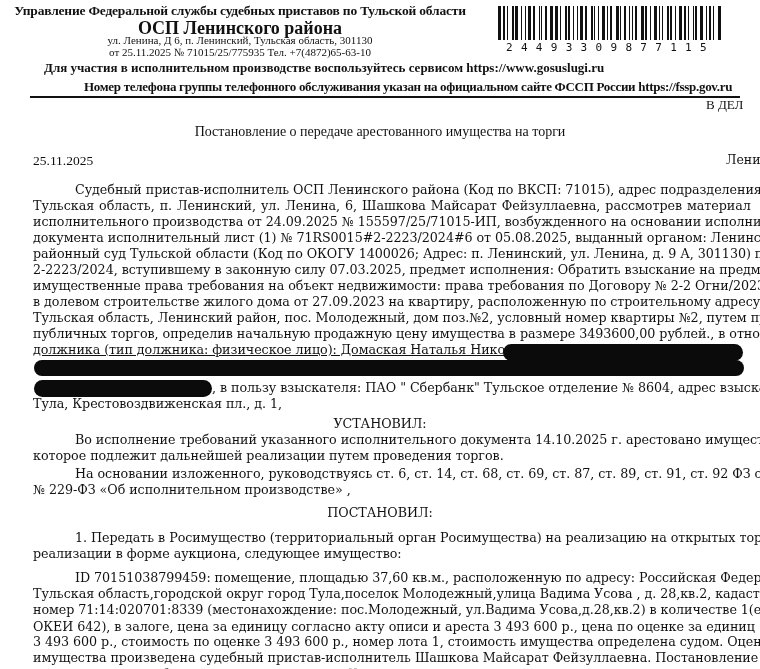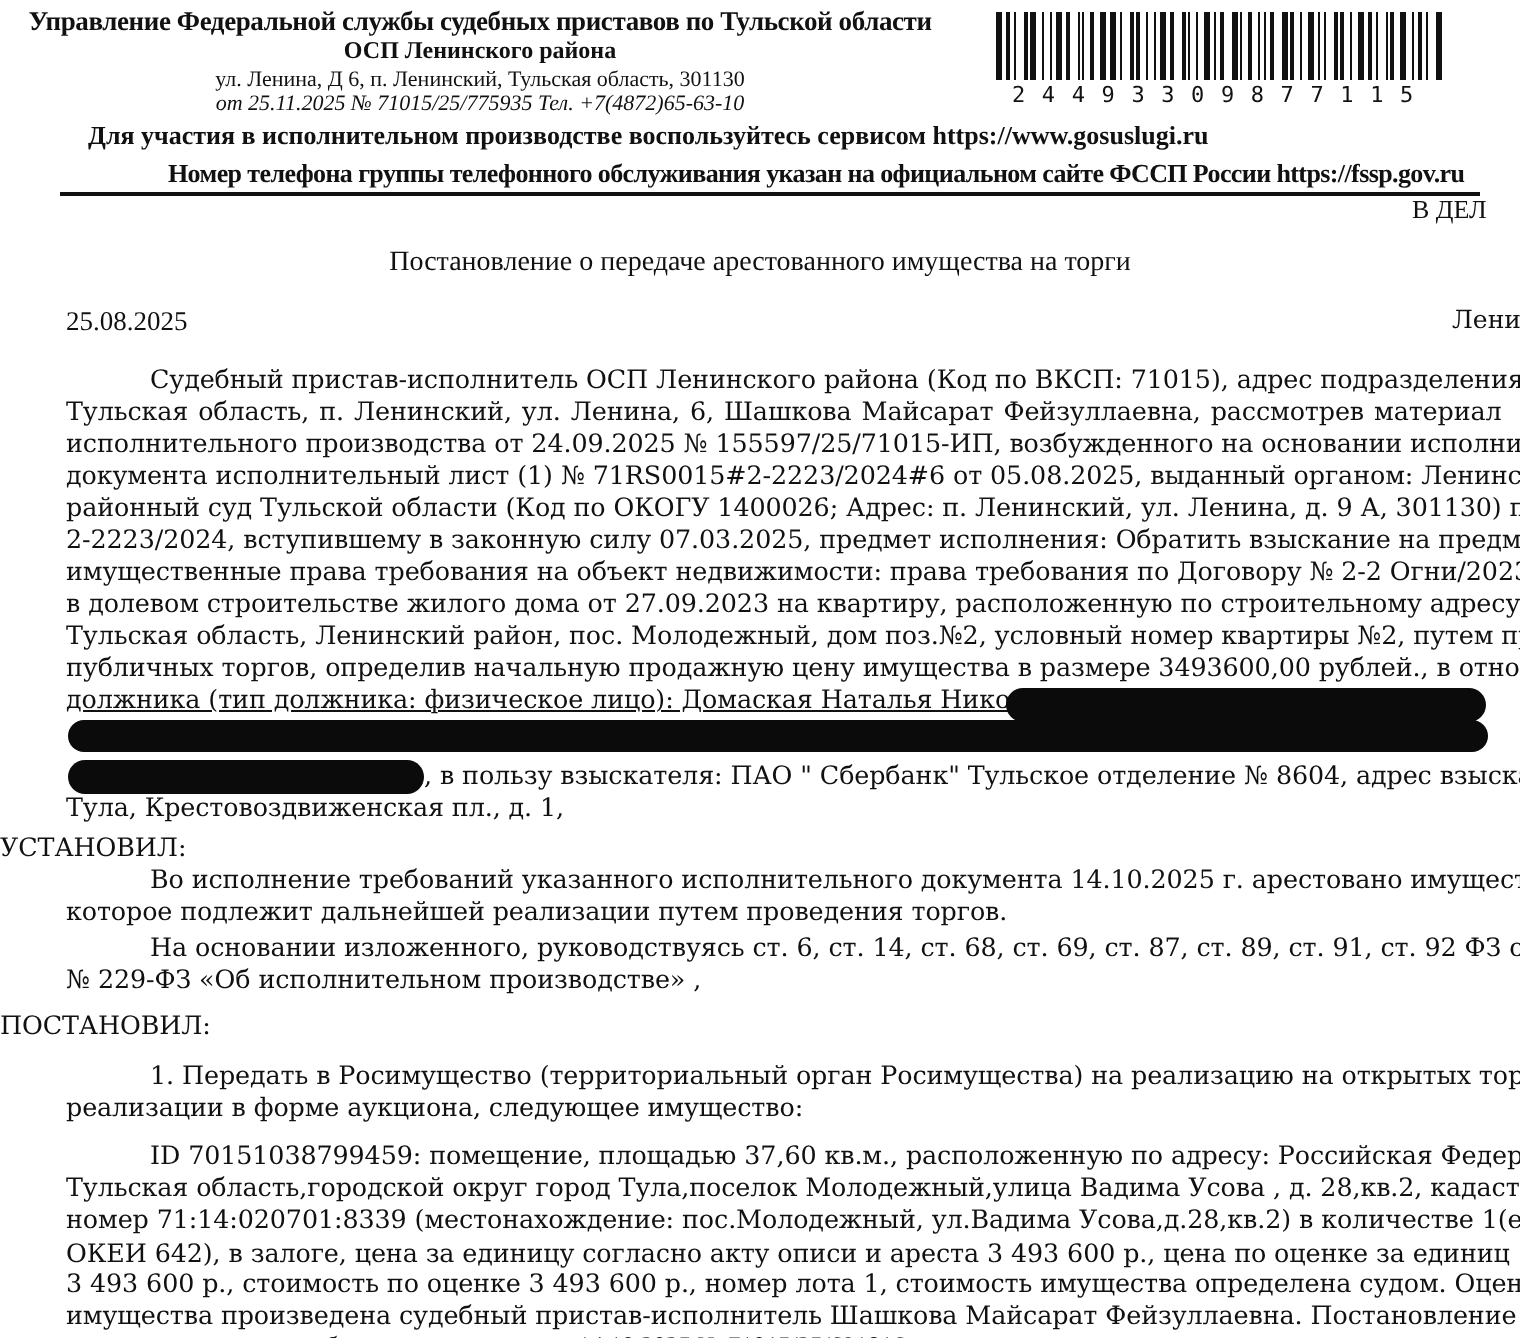--- a/index.html
+++ b/index.html
@@ -1,35 +1,35 @@
 <!DOCTYPE html>
 <html><head>
 <meta charset="utf-8">
 <style>
   html,body{margin:0;padding:0;background:#ffffff;}
   body{width:760px;height:669px;overflow:hidden;position:relative;color:#111;font-family:"DejaVu Serif","Liberation Serif",serif;}
   .abs{position:absolute;white-space:nowrap;}
   .hdr{font-family:"Liberation Serif",serif;text-align:center;left:0;width:480px;}
   .hdr-org{top:3px;font-size:13.5px;font-weight:bold;letter-spacing:-0.2px;}
-  .hdr-dept{top:18px;font-size:12px;font-weight:bold;}
+  .hdr-dept{top:18px;font-size:18px;font-weight:bold;}
   .hdr-addr{top:34px;font-size:11px;}
-  .hdr-ref{top:46px;font-size:11px;font-style:italic;}
+  .hdr-ref{top:46px;font-size:11px;}
   .notice1{top:60px;left:44px;font-size:13px;font-weight:bold;font-family:"Liberation Serif",serif;text-align:center;}
   .notice2{top:79px;left:40px;font-size:13px;font-weight:bold;font-family:"Liberation Serif",serif;letter-spacing:-0.3px;margin-left:44px;}
   .rule{position:absolute;left:30px;width:710px;height:2px;background:#111;top:96px;}
   .barcode{position:absolute;left:498px;top:6px;width:225px;height:34px;display:flex;align-items:stretch;}
   .barcode span{display:block;height:100%;background:#111;}
   .barcode-num{position:absolute;left:506px;top:41px;font-family:"DejaVu Sans Mono","Liberation Mono",monospace;font-size:11px;letter-spacing:8.3px;}
   .vdel{top:97px;left:706px;font-size:13px;font-family:"Liberation Serif",serif;}
   .title{top:124px;left:0;width:760px;text-align:center;font-family:"Liberation Serif",serif;font-size:14px;}
   .date{top:153px;left:33px;font-family:"Liberation Serif",serif;font-size:13.5px;}
   .place{top:152px;left:682px;font-size:12.5px;margin-left:44px;}
   .line{font-size:12.7px;left:33px;letter-spacing:-0.05px;}
   .ind{left:75px;}
-  .center{left:0;width:760px;}
+  .center{left:0;width:760px;text-align:center;}
   .redact{position:absolute;background:#0b0b0b;border-radius:9px;}
   .narrow{font-family:"Liberation Serif",serif;}
 </style>
 </head>
 <body>
 
 <div class="abs hdr hdr-org">Управление Федеральной службы судебных приставов по Тульской области</div>
 <div class="abs hdr hdr-dept">ОСП Ленинского района</div>
 <div class="abs hdr hdr-addr">ул. Ленина, Д 6, п. Ленинский, Тульская область, 301130</div>
 <div class="abs hdr hdr-ref">от 25.11.2025 № 71015/25/775935 Тел. +7(4872)65-63-10</div>
@@ -89,21 +89,21 @@
     <span style="width: 3px; margin-right: 1.5px;"></span>
   </div>
 <div class="abs barcode-num">24493309877115</div>
 
 <div class="abs notice1">Для участия в исполнительном производстве воспользуйтесь сервисом https://www.gosuslugi.ru</div>
 <div class="abs notice2">Номер телефона группы телефонного обслуживания указан на официальном сайте ФССП России https://fssp.gov.ru</div>
 <div class="rule"></div>
 <div class="abs vdel">В ДЕЛ</div>
 
 <div class="abs title">Постановление о передаче арестованного имущества на торги</div>
-<div class="abs date">25.08.2025</div>
+<div class="abs date">25.11.2025</div>
 <div class="abs place">Ленински</div>
 
 <div class="abs line ind" style="top:182px">Судебный пристав-исполнитель ОСП Ленинского района (Код по ВКСП: 71015), адрес подразделения: 30113</div>
 <div class="abs line" style="top:198px;word-spacing:1px">Тульская  область,  п.  Ленинский,  ул.  Ленина,  6,  Шашкова  Майсарат  Фейзуллаевна,  рассмотрев  материал</div>
 <div class="abs line" style="top:214px">исполнительного производства от 24.09.2025 № 155597/25/71015-ИП, возбужденного на основании исполнительно</div>
 <div class="abs line" style="top:230px">документа  исполнительный  лист  (1)  №   71RS0015#2-2223/2024#6  от  05.08.2025,  выданный  органом:  Ленински</div>
 <div class="abs line" style="top:246px">районный суд Тульской области (Код по ОКОГУ 1400026; Адрес: п. Ленинский, ул. Ленина, д. 9 А, 301130) по делу №</div>
 <div class="abs line" style="top:262px">2-2223/2024, вступившему в законную силу 07.03.2025, предмет исполнения: Обратить взыскание на предмет залог</div>
 <div class="abs line" style="top:278px">имущественные права требования на объект недвижимости: права требования по Договору № 2-2 Огни/2023 участи</div>
 <div class="abs line" style="top:294px">в долевом строительстве жилого дома от 27.09.2023 на квартиру, расположенную по строительному адресу: Росси</div>

